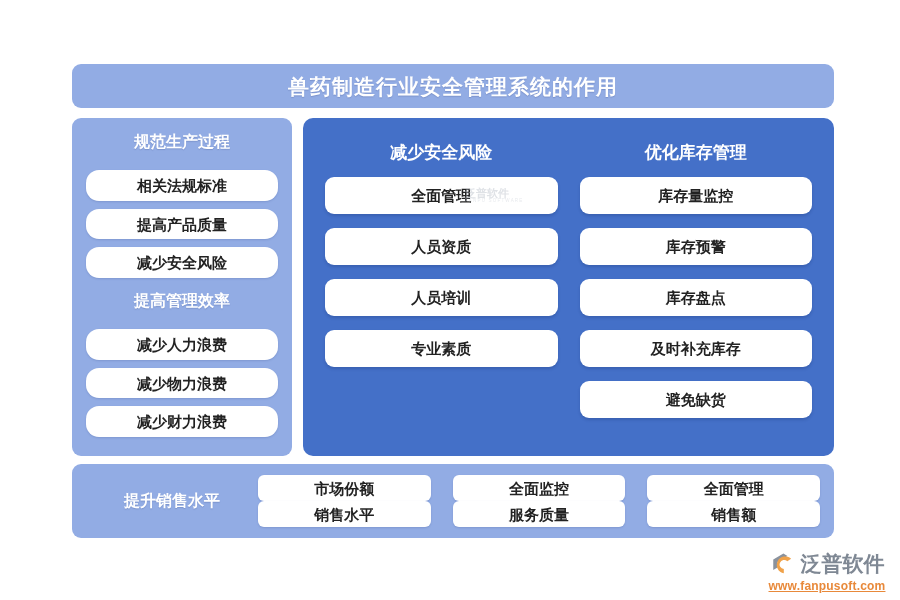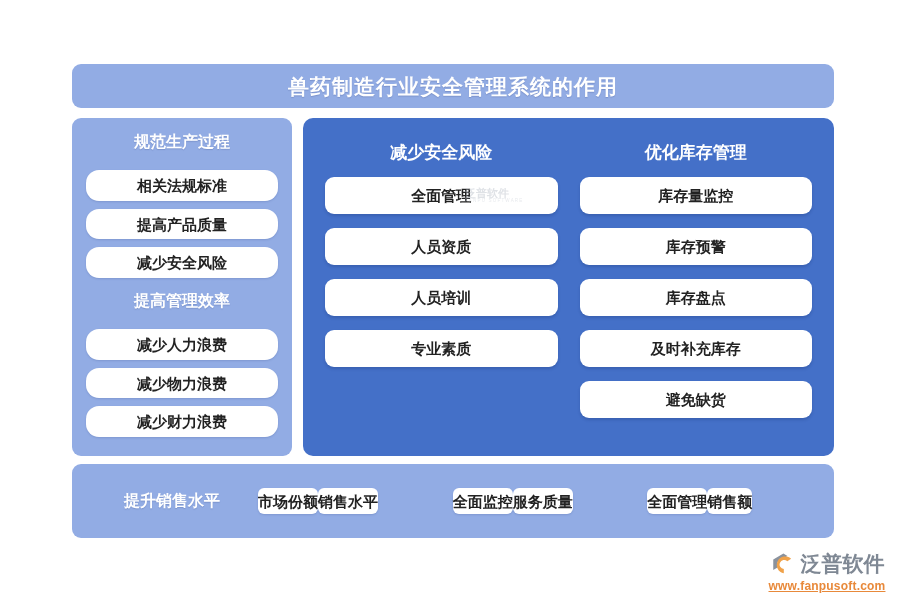--- a/index.html
+++ b/index.html
@@ -189,21 +189,21 @@
     white-space: nowrap;
   }
   .bottom-groups {
     flex: 1 1 auto;
     display: flex;
     gap: 22px;
   }
   .bottom-group {
     flex: 1 1 0;
     display: flex;
-    flex-direction: row;
+    flex-direction: column;
     gap: 0;
   }
   .bottom-chip {
     background: #ffffff;
     border-radius: 6px;
     height: 26px;
     display: flex;
     align-items: center;
     justify-content: center;
     box-shadow: 0 1px 2px rgba(40,60,120,0.18);

